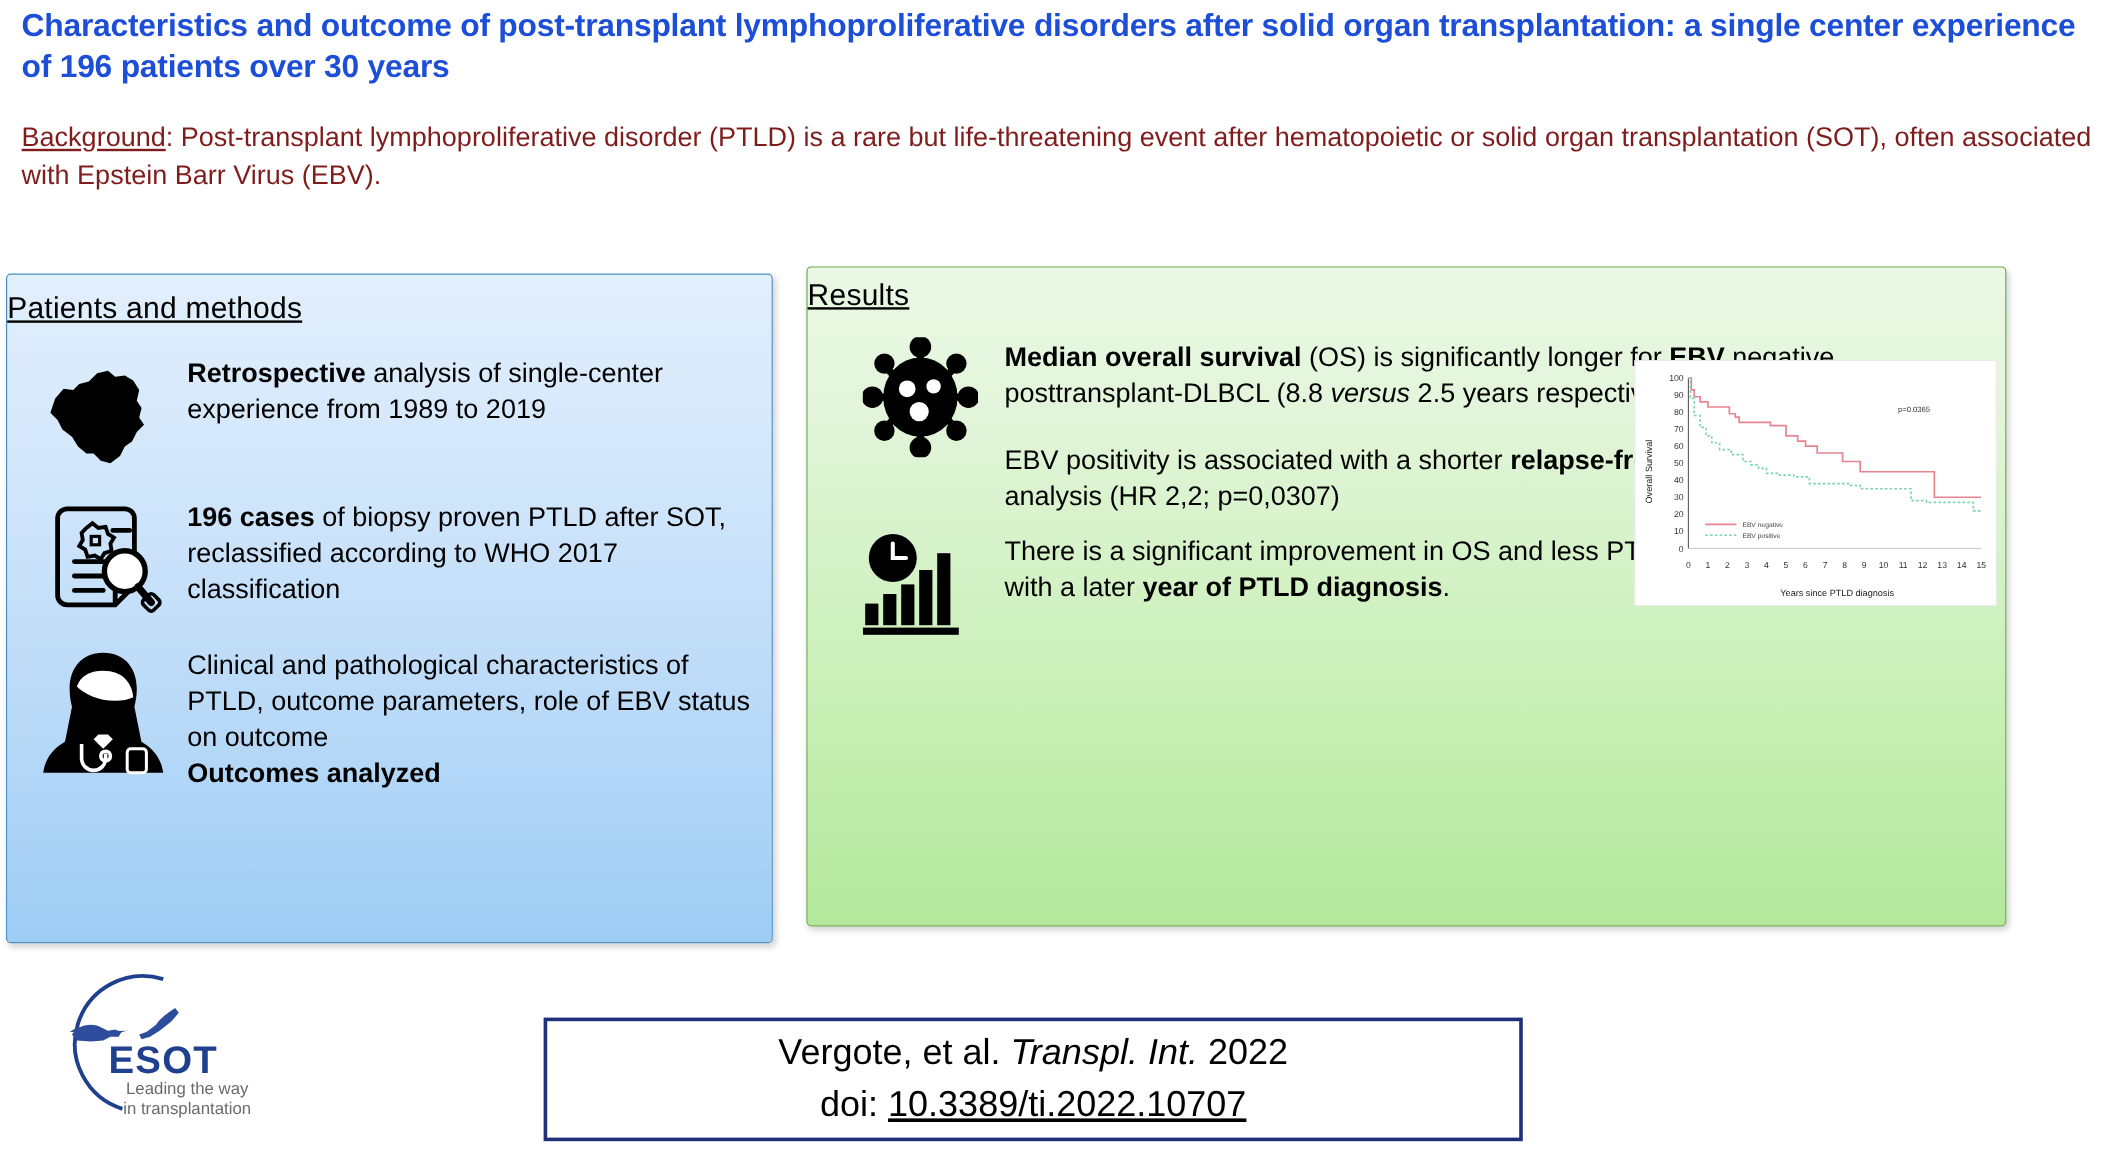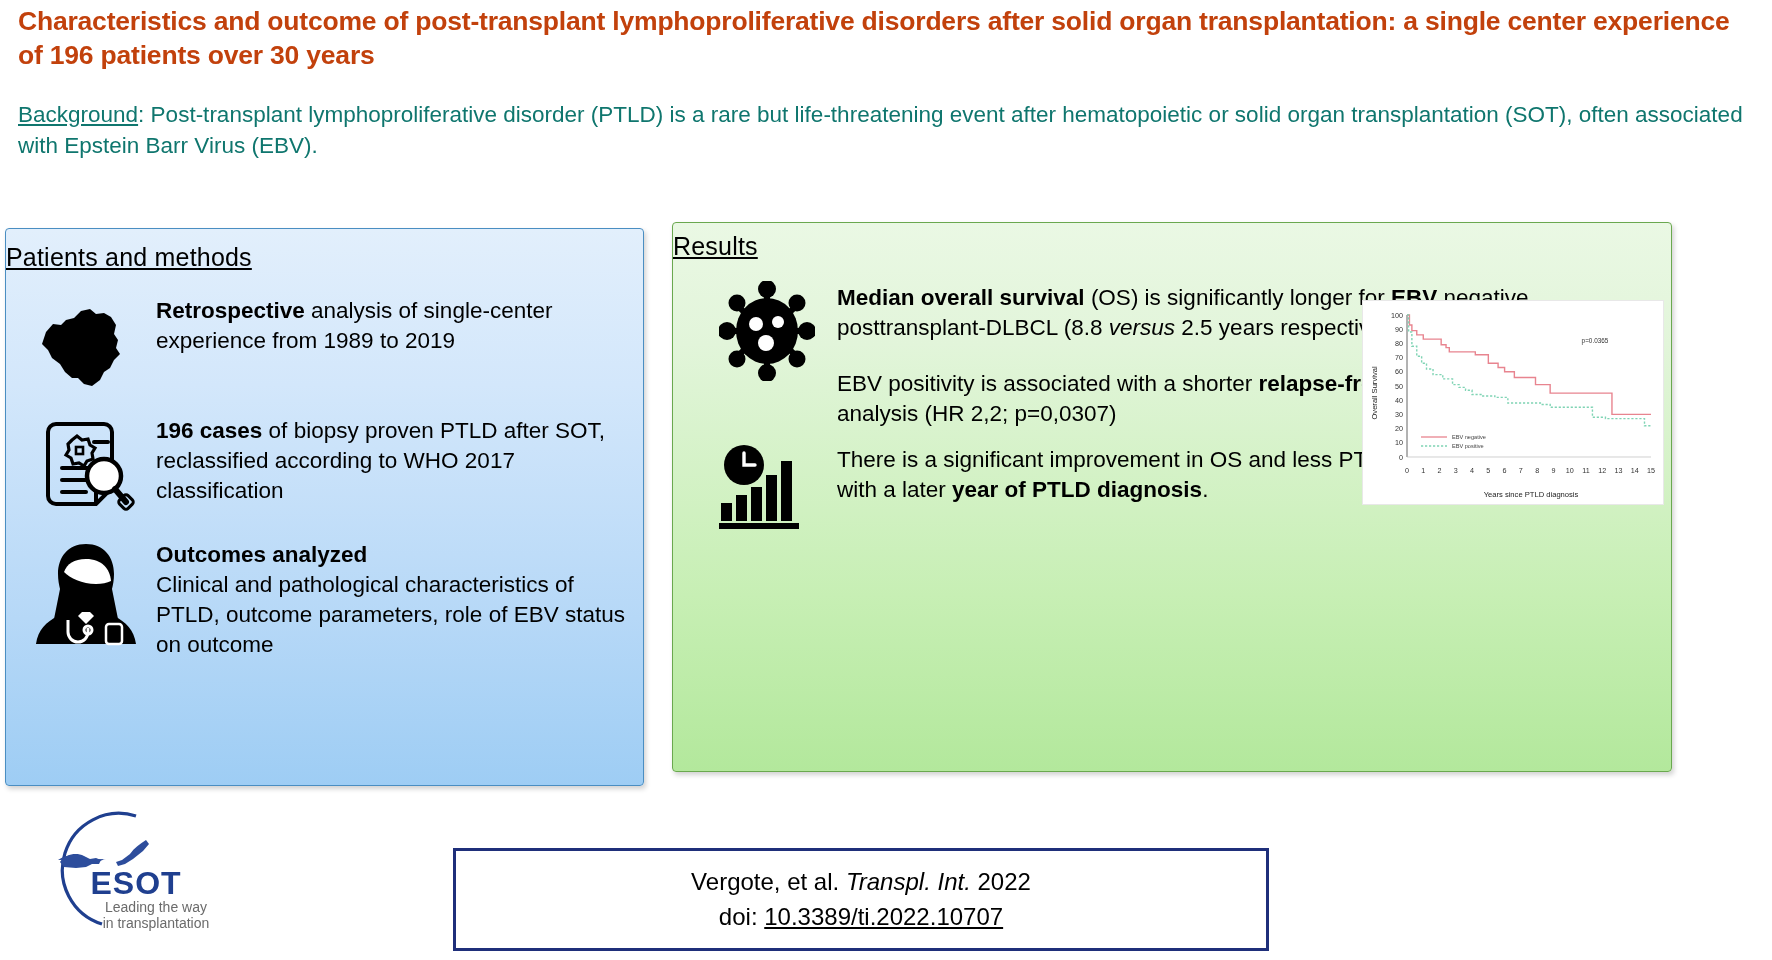--- a/index.html
+++ b/index.html
@@ -6,24 +6,24 @@
   body{
     width:1772px;height:960px;background:#ffffff;
     font-family:"Liberation Sans",sans-serif;color:#000;
     position:relative;overflow:hidden;
   }
 
   
   #header{position:absolute;left:18px;top:4px;width:1740px;}
   #title{
     font-size:26.5px;font-weight:bold;line-height:1.30;
-    letter-spacing:-0.2px;color:#c2410c;
+    letter-spacing:-0.2px;color:#1d4ed8;
   }
   #background-block{
-    margin-top:26px;font-size:22.5px;line-height:1.38;color:#0f766e;
+    margin-top:26px;font-size:22.5px;line-height:1.38;color:#7f1d1d;
   }
   #background-label{text-decoration:underline;}
 
   
   .panel{position:absolute;border-radius:4px;}
   #panel-methods{
     left:5px;top:228px;width:637px;height:556px;
     background:linear-gradient(180deg,#e2effc 0%,#d3e7fb 28%,#b6d8f7 70%,#9ecdf4 100%);
     border:1.5px solid #4a8ec2;
     box-shadow:2px 3px 5px rgba(0,0,0,.18);
@@ -80,21 +80,21 @@
   #footer{position:absolute;left:0;top:790px;width:1772px;height:170px;}
 
   #esot-logo{position:absolute;left:40px;top:18px;width:190px;height:132px;text-align:right;}
   #ti-logo{position:absolute;left:1540px;top:22px;width:226px;height:120px;}
 
   #citation-box{
     position:absolute;left:453px;top:58px;width:810px;height:97px;
     border:3px solid #1f2f7a;background:#fff;
     display:flex;flex-direction:column;align-items:center;justify-content:center;
   }
-  .cit-line{font-size:24px;line-height:1.42;color:#000;text-align:center;}
+  .cit-line{font-size:30px;line-height:1.42;color:#000;text-align:center;}
   .cit-line i{font-style:italic;}
   #doi-link{text-decoration:underline;}
 </style>
 </head>
 <body>
 
 <div id="header">
   <div id="title">Characteristics and outcome of post-transplant lymphoproliferative disorders after solid organ transplantation: a single center experience of 196 patients over 30 years</div>
   <div id="background-block">
     <span id="background-label">Background</span><span>: </span><span>Post-transplant lymphoproliferative disorder (PTLD) is a rare but life-threatening event after hematopoietic or solid organ transplantation (SOT), often associated with Epstein Barr Virus (EBV).</span>
@@ -147,22 +147,22 @@
             l-6,-30 c1,-4 2,-9 2,-15 C80,19 70,6 52,6 Z"></path>
           <path fill="#fff" d="M30,34 C36,40 48,46 62,46 c6,0 11,-1 15,-3 c-1,-12 -9,-22 -25,-22 c-12,0 -19,5 -22,13 z"></path>
           <path fill="#000" d="M24,78 C12,84 4,92 2,106 h100 c-2,-14 -10,-22 -22,-28 l-14,-4 l-14,14 l-14,-14 z"></path>
           <path fill="#fff" d="M44,78 l8,8 l8,-8 l-4,-4 h-8 z"></path>
           <path d="M34,82 v12 a10,10 0 0 0 20,0 v-4" fill="none" stroke="#fff" stroke-width="3"></path>
           <circle cx="54" cy="92" r="4" fill="none" stroke="#fff" stroke-width="3"></circle>
           <rect x="72" y="86" width="16" height="20" rx="3" fill="#000" stroke="#fff" stroke-width="2.5"></rect>
         </svg>
       </div>
       <div class="text-cell">
+        <div class="btxt"><span>Clinical and pathological characteristics of PTLD, outcome parameters, role of EBV status on outcome</span></div>
         <div class="btxt"><b>Outcomes analyzed</b></div>
-        <div class="btxt"><span>Clinical and pathological characteristics of PTLD, outcome parameters, role of EBV status on outcome</span></div>
       </div>
     </div>
 
   </div>
 </div>
 
 <div class="panel" id="panel-results">
   <div class="panel-title">Results</div>
 
   <div class="rows" id="results-rows">

